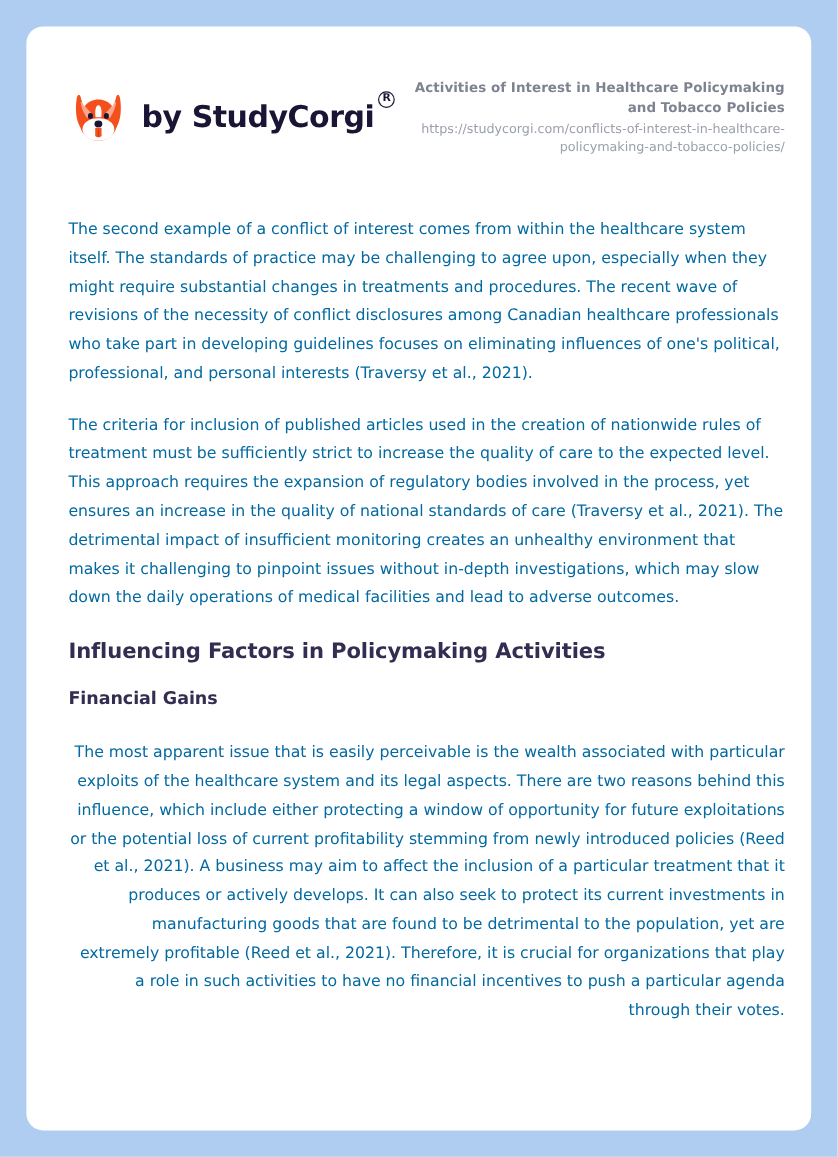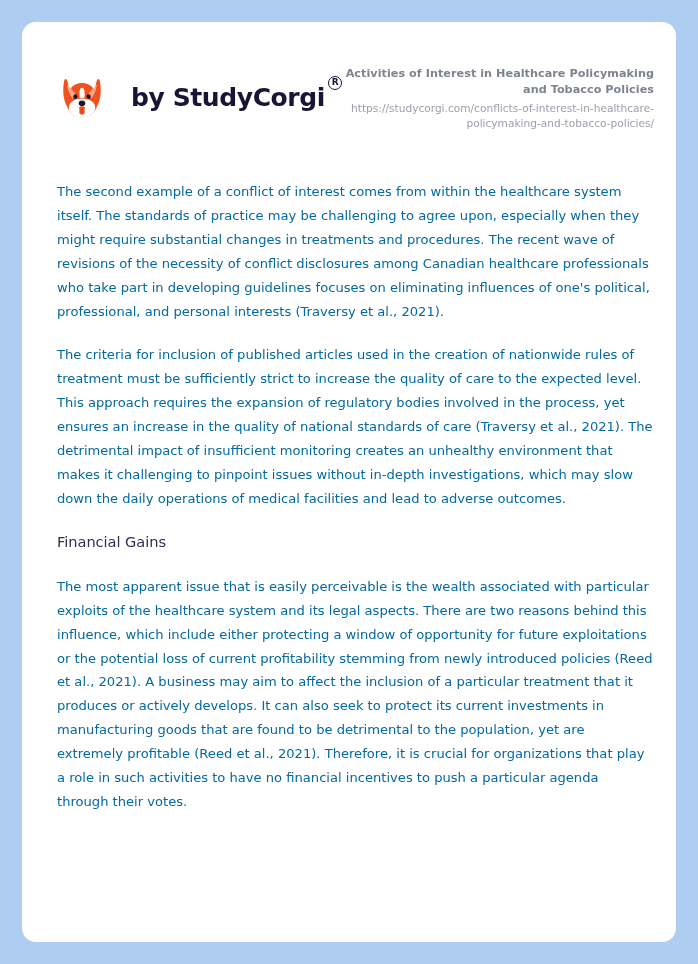--- a/index.html
+++ b/index.html
@@ -35,21 +35,21 @@
     width: 654px;
     height: 130px;
   }
 
   .brand {
     position: absolute;
     left: 35px;
     top: 50px;
     display: flex;
     align-items: center;
-    gap: 24px;
+    gap: 11px;
   }
 
   .brand-logo {
     width: 50px;
     height: 50px;
     flex: 0 0 auto;
     display: block;
   }
 
   .brand-word {
@@ -112,35 +112,35 @@
   }
 
   .para {
     font-size: 13.1px;
     line-height: 23.9px;
     color: #0369a1;
     margin-bottom: 20px;
     text-align: left;
   }
 
-  .para:last-child { margin-bottom: 4px; }
+  .para:last-child { margin-bottom: 4px; text-align: right; }
 
   .h2 {
     font-size: 17.6px;
     font-weight: 700;
     color: #322d51;
     line-height: 24px;
     margin-top: 8px;
     margin-bottom: 17px;
     letter-spacing: -0.1px;
   }
 
   .h3 {
     font-size: 14.6px;
-    font-weight: 400;
+    font-weight: 700;
     color: #322d51;
     line-height: 22px;
     margin-bottom: 22px;
     letter-spacing: -0.05px;
   }
 </style>
 </head>
 <body>
 
 <div class="page-card">
@@ -185,20 +185,21 @@
     </div>
 
   </div>
 
   <div class="doc-body">
 
     <p class="para">The second example of a conflict of interest comes from within the healthcare system itself. The standards of practice may be challenging to agree upon, especially when they might require substantial changes in treatments and procedures. The recent wave of revisions of the necessity of conflict disclosures among Canadian healthcare professionals who take part in developing guidelines focuses on eliminating influences of one's political, professional, and personal interests (Traversy et al., 2021).</p>
 
     <p class="para">The criteria for inclusion of published articles used in the creation of nationwide rules of treatment must be sufficiently strict to increase the quality of care to the expected level. This approach requires the expansion of regulatory bodies involved in the process, yet ensures an increase in the quality of national standards of care (Traversy et al., 2021). The detrimental impact of insufficient monitoring creates an unhealthy environment that makes it challenging to pinpoint issues without in-depth investigations, which may slow down the daily operations of medical facilities and lead to adverse outcomes.</p>
 
+    <h2 class="h2">Influencing Factors in Policymaking Activities</h2>
 
     <h3 class="h3">Financial Gains</h3>
 
     <p class="para">The most apparent issue that is easily perceivable is the wealth associated with particular exploits of the healthcare system and its legal aspects. There are two reasons behind this influence, which include either protecting a window of opportunity for future exploitations or the potential loss of current profitability stemming from newly introduced policies (Reed et al., 2021). A business may aim to affect the inclusion of a particular treatment that it produces or actively develops. It can also seek to protect its current investments in manufacturing goods that are found to be detrimental to the population, yet are extremely profitable (Reed et al., 2021). Therefore, it is crucial for organizations that play a role in such activities to have no financial incentives to push a particular agenda through their votes.</p>
 
   </div>
 
 </div>
 
 </body></html>

